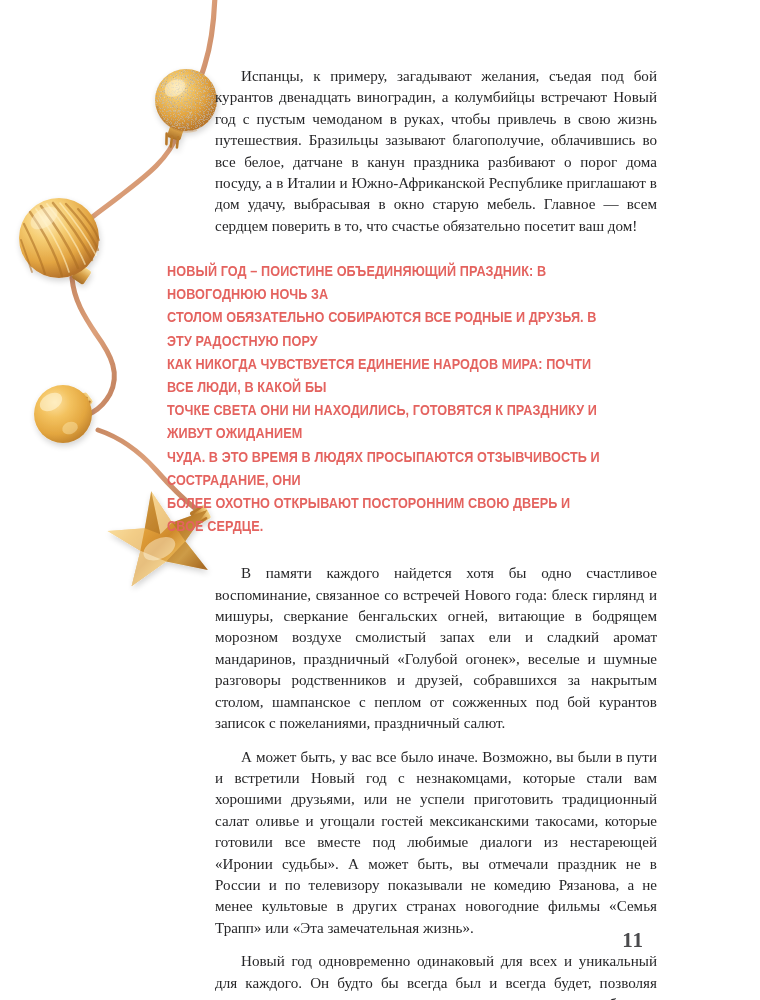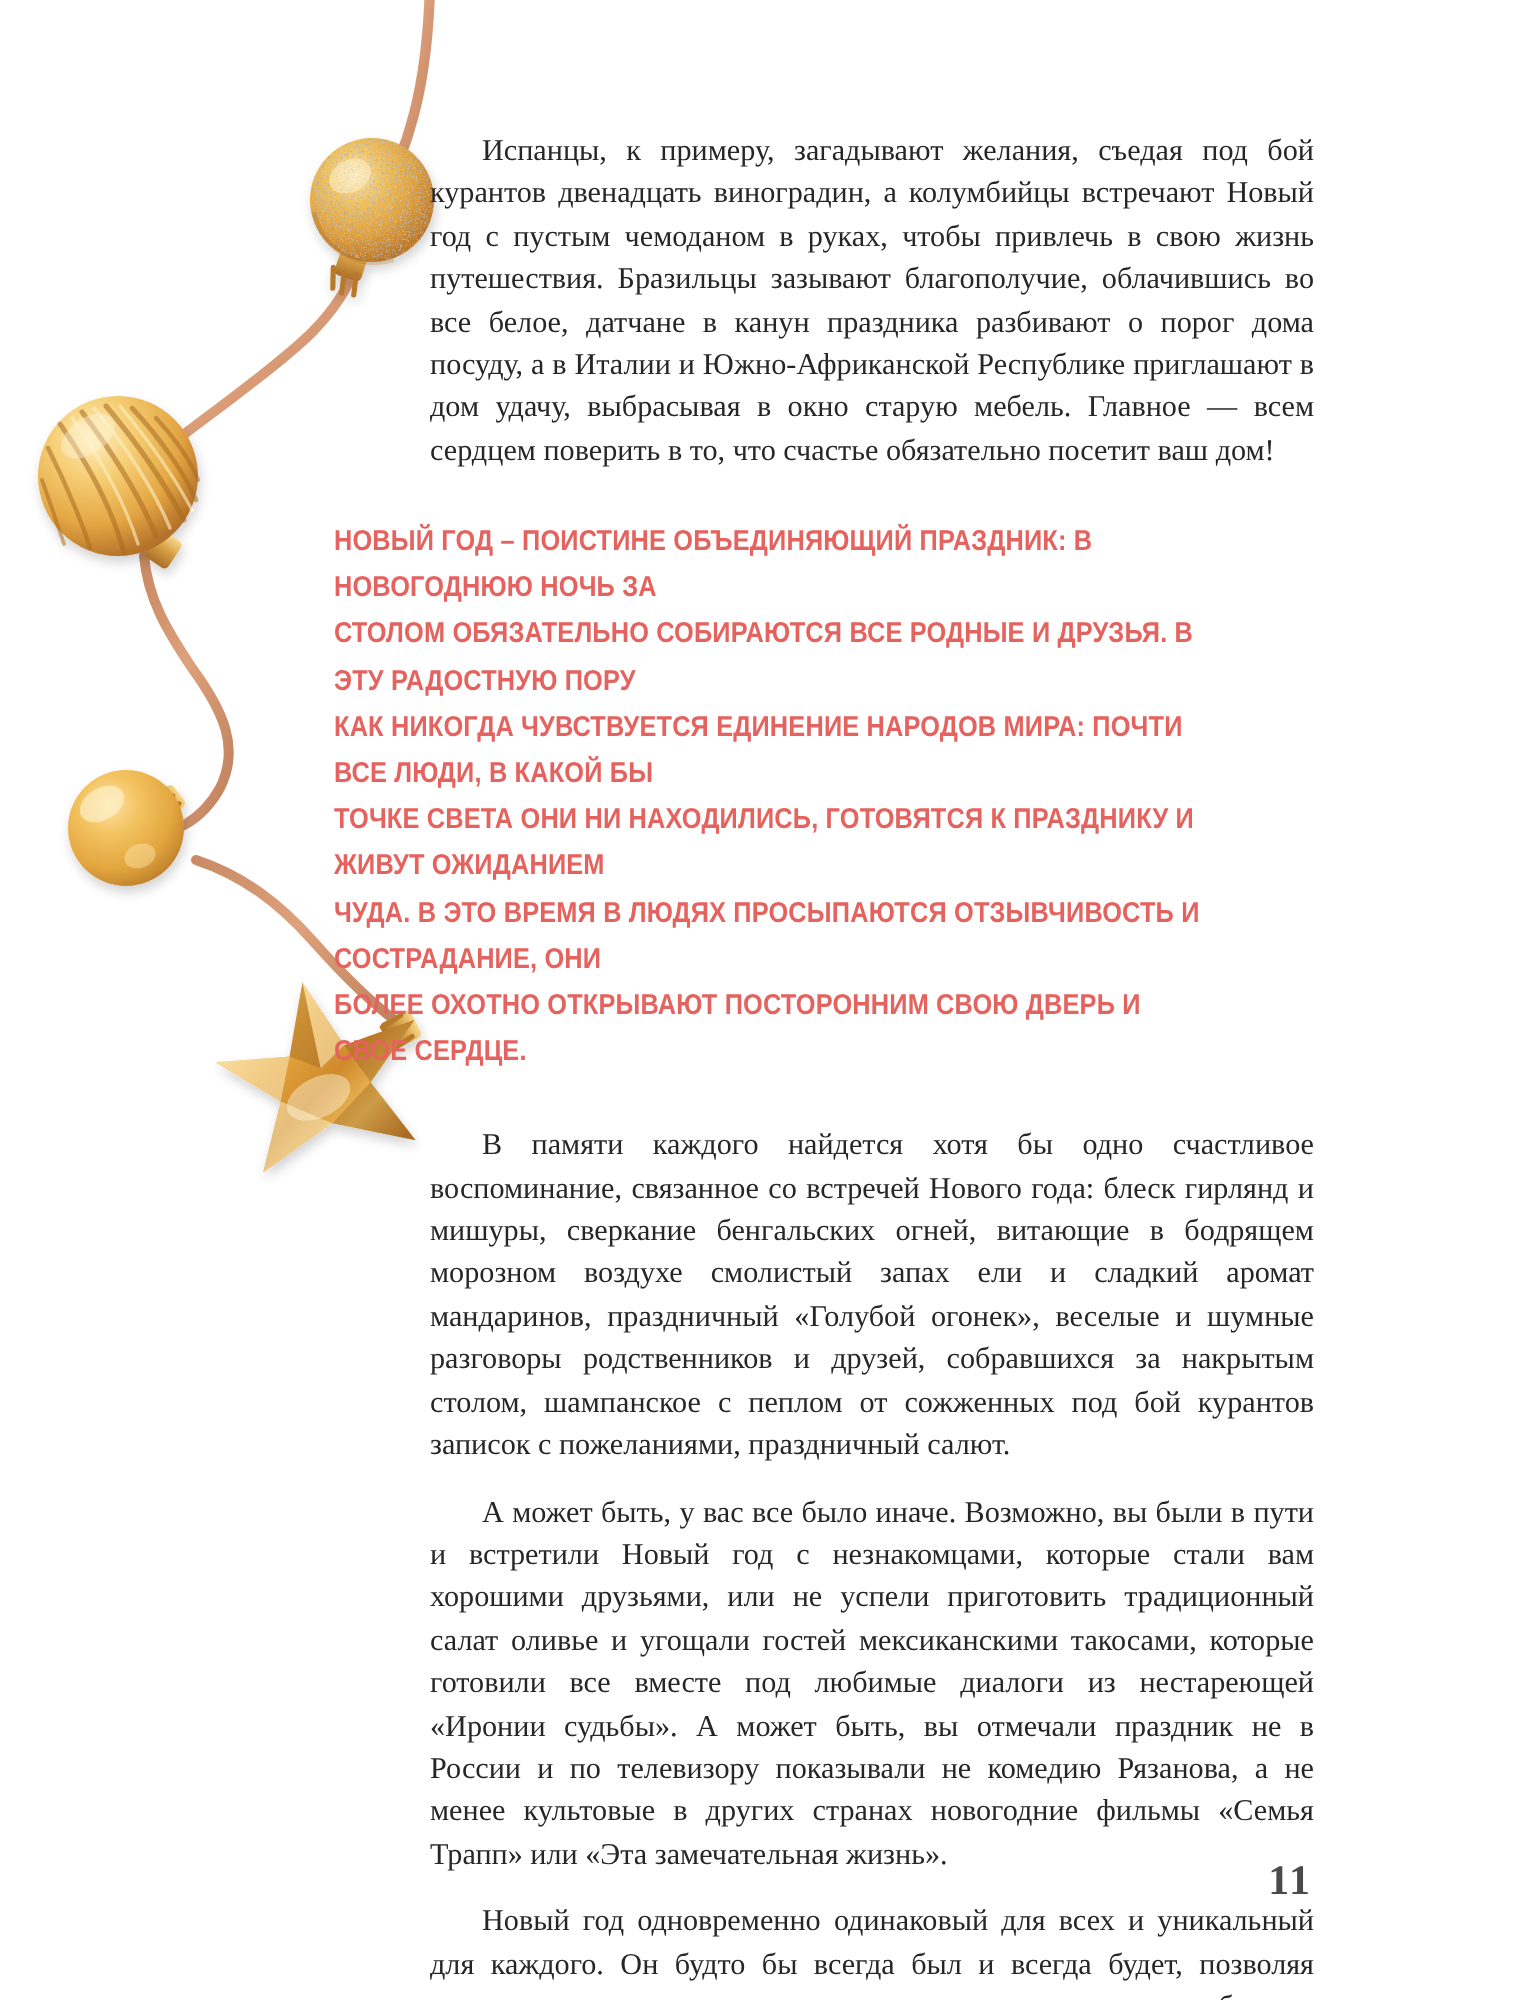--- a/index.html
+++ b/index.html
@@ -65,21 +65,21 @@
     color: #e4635f;
     text-transform: uppercase;
     text-align: left;
     transform: scaleX(0.88);
     transform-origin: left top;
   }
 
   
   .folio {
     position: absolute;
-    right: 60px;
+    right: 72px;
     bottom: 47px;
     font-family: "Liberation Serif", "DejaVu Serif", serif;
     font-size: 21px;
     font-weight: 700;
     color: #4a4a4c;
     letter-spacing: 1px;
   }
 </style>
 </head>
 <body>

